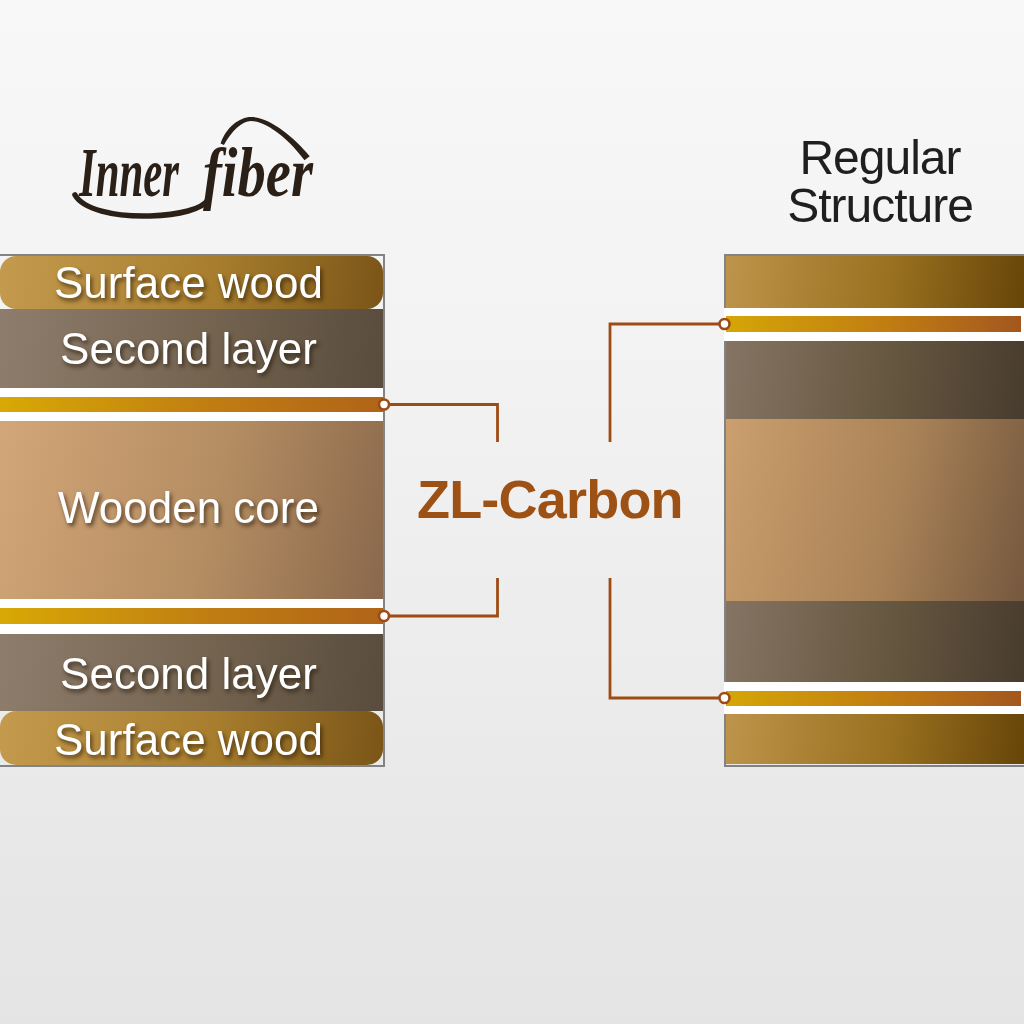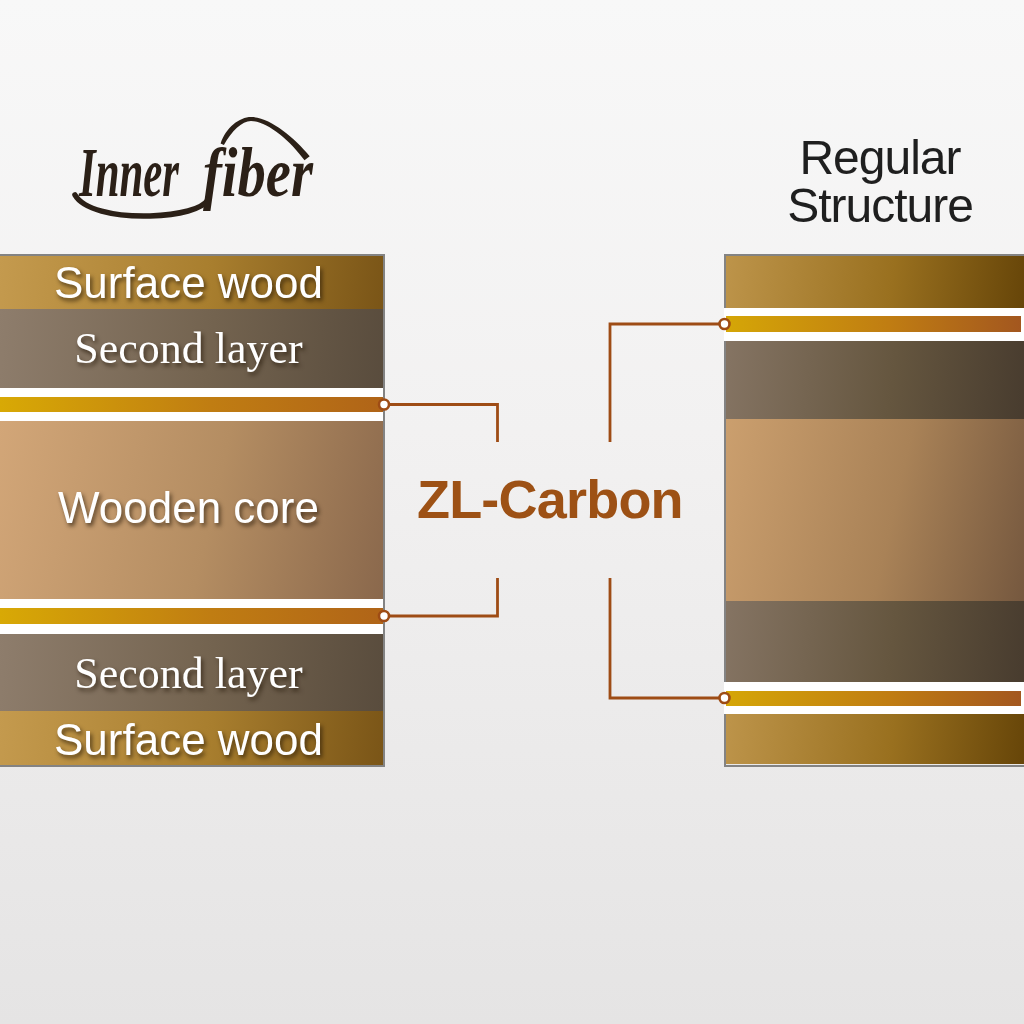--- a/index.html
+++ b/index.html
@@ -8,22 +8,22 @@
     font-family:"Liberation Sans",sans-serif;
     background:linear-gradient(180deg,#f8f8f8 0%,#f2f1f1 42%,#e5e4e4 100%);
   }
   .stack{position:absolute;top:254px;border:2px solid #838383;}
   .layer{position:relative;width:100%;display:flex;align-items:center;justify-content:center;}
   .lbl{
     color:#fff;font-size:44px;letter-spacing:0;transform:translateX(-3px);
     text-shadow:2px 3px 4px rgba(30,18,5,0.65);
     white-space:nowrap;
   }
-  .surface{background:linear-gradient(97deg,#c49a4e 0%,#a87e2e 55%,#7a5517 100%);}
-  .second{background:linear-gradient(97deg,#8e7d6c 0%,#73634f 55%,#594c3d 100%);font-family:Liberation Serif, serif;}
+  .surface{background:linear-gradient(97deg,#c49a4e 0%,#a87e2e 55%,#7a5517 100%);border-radius:16px;}
+  .second{background:linear-gradient(97deg,#8e7d6c 0%,#73634f 55%,#594c3d 100%);}
   .core{background:linear-gradient(103deg,#d2a678 0%,#b48d62 55%,#8a684c 100%);align-items:center;}
   .carbon{background:linear-gradient(90deg,#d8a905 0%,#c07d12 55%,#b06418 100%);}
   .surface-r{background:linear-gradient(97deg,#bd944a 0%,#99701f 55%,#654408 100%);}
   .second-r{background:linear-gradient(97deg,#857463 0%,#65563f 55%,#473b2e 100%);}
   .core-r{background:linear-gradient(103deg,#cb9f6e 0%,#a98257 55%,#74573e 100%);}
   .white{background:#ffffff;}
   .rs{
     position:absolute;left:700px;top:134px;width:360px;
     text-align:center;color:#1f1f1f;
     font-size:48px;line-height:48px;letter-spacing:-1px;

